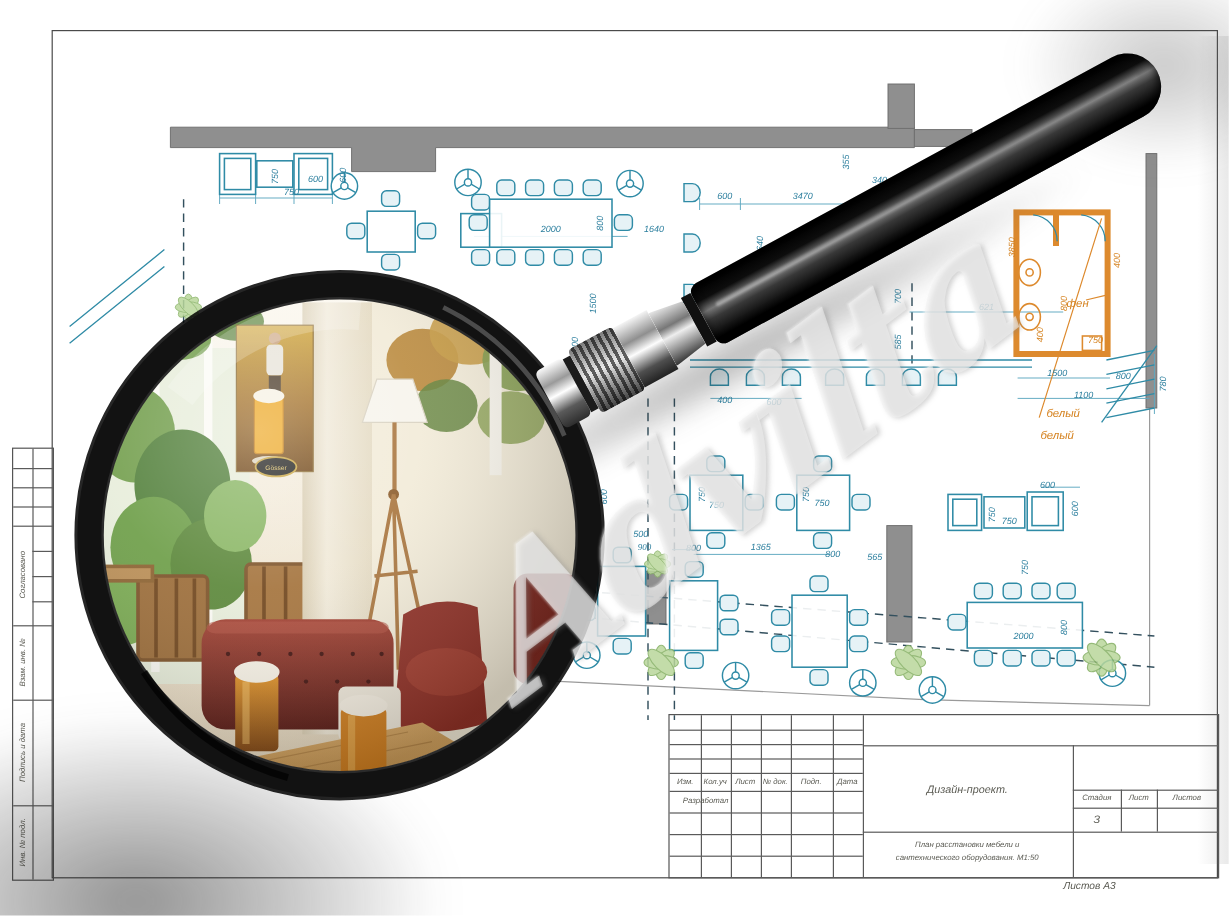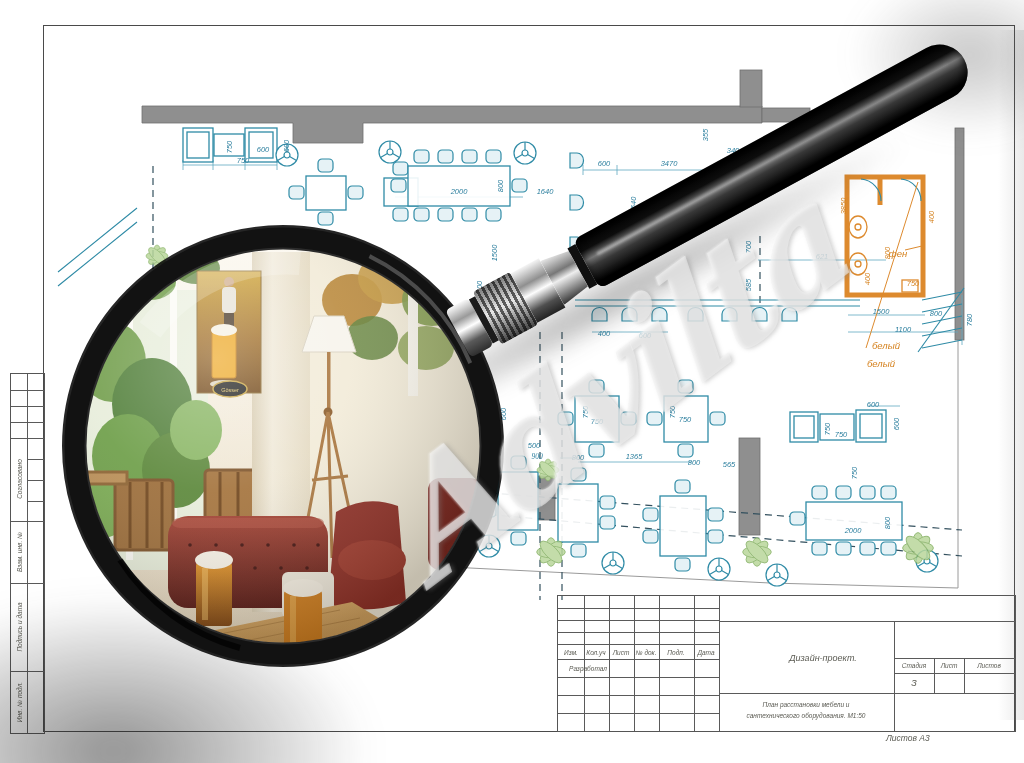--- a/index.html
+++ b/index.html
@@ -375,21 +375,21 @@
   <div class="hl" style="top:77px;left:336px;width:121px"></div>
 
   <span style="left:13px;top:56px">Изм.</span>
   <span style="left:38px;top:56px">Кол.уч</span>
   <span style="left:63px;top:56px">Лист</span>
   <span style="left:88px;top:56px">№ док.</span>
   <span style="left:118px;top:56px">Подп.</span>
   <span style="left:148px;top:56px">Дата</span>
   <span style="left:30px;top:72px">Разработал</span>
 
-  <span class="big" style="left:265px;top:62px">Дизайн-проект.</span>
+  <span class="big" style="left:248px;top:62px">Дизайн-проект.</span>
   <span style="left:248px;top:108px">План расстановки мебели и</span>
   <span style="left:248px;top:119px">сантехнического оборудования. М1:50</span>
 
   <span style="left:356px;top:69px">Стадия</span>
   <span style="left:391px;top:69px">Лист</span>
   <span style="left:431px;top:69px">Листов</span>
   <span class="big" style="left:356px;top:87px">З</span>
 </div>
 <span class="fmt">Листов А3</span>
 

